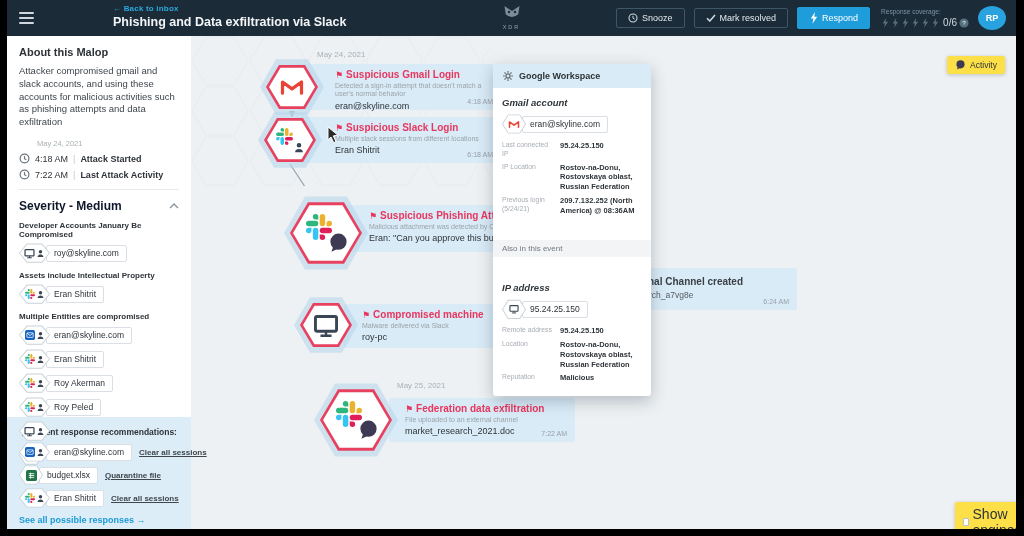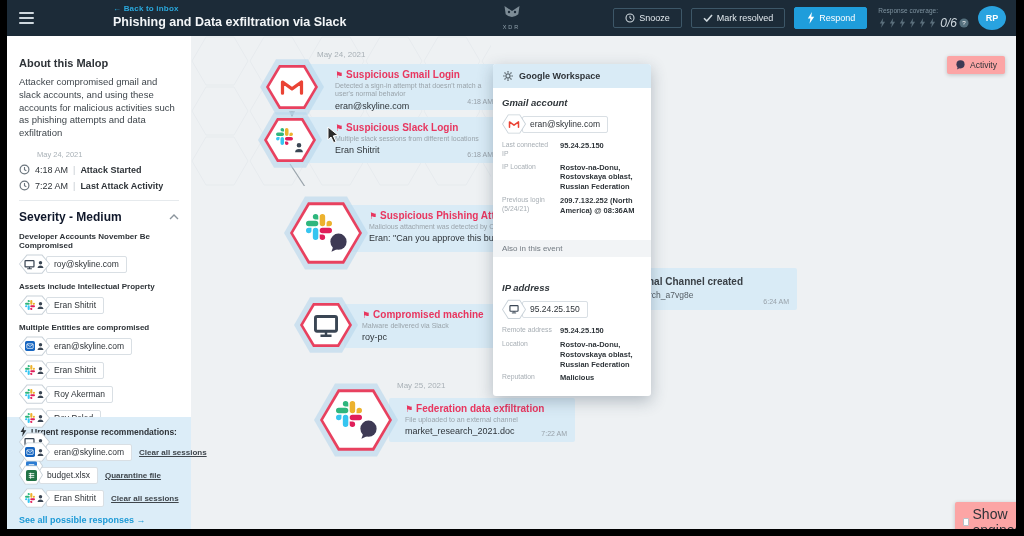--- a/index.html
+++ b/index.html
@@ -15,28 +15,28 @@
 .back-link{font-size:8px;color:#2aa8dc;font-weight:bold;letter-spacing:.2px;}
 .tb-title{font-size:12.5px;font-weight:bold;color:#f2f5f7;margin-top:2px;}
 .tb-logo{position:absolute;left:50%;transform:translateX(-50%);top:5px;text-align:center;}
 .tb-logo .xdr{font-size:5.5px;color:#8fa0ab;letter-spacing:2px;margin-top:1px;}
 .tb-right{position:absolute;right:10px;top:0;height:36px;display:flex;align-items:center;gap:9px;}
 .tb-btn{display:flex;align-items:center;gap:4px;border:1px solid #3d5768;color:#e2e9ee;font-size:9px;padding:4px 11px;border-radius:2px;background:transparent;cursor:pointer;}
 .tb-btn.primary{background:#1f9ddb;border-color:#1f9ddb;color:#fff;font-weight:normal;}
 .coverage{display:flex;flex-direction:column;align-items:flex-start;margin-left:2px;}
 .coverage .cl{font-size:6.5px;color:#7f93a0;}
 .cov-row{display:flex;align-items:center;gap:2px;margin-top:2px;}
-.cov-row .cv{font-size:12px;color:#cfd8de;margin-left:2px;font-style:italic;}
+.cov-row .cv{font-size:10px;color:#cfd8de;margin-left:2px;}
 .avatar{width:28px;height:24px;border-radius:50%;background:#29a3e0;color:#fff;font-size:9px;font-weight:bold;display:flex;align-items:center;justify-content:center;cursor:pointer;}
 
 .content{position:absolute;top:36px;left:0;right:0;bottom:0;display:flex;}
 .sidebar{width:184px;background:#fff;position:relative;flex:none;z-index:20;}
 .canvas{flex:1;position:relative;overflow:hidden;}
 
-.sb-pad{padding:21px 12px 0 12px;}
+.sb-pad{padding:10px 12px 0 12px;}
 .sb-h{font-size:11px;font-weight:bold;color:#2e3338;margin-bottom:7px;}
 .sb-p{font-size:9.5px;color:#3f464c;line-height:1.35;margin-bottom:10px;}
 .sb-date{font-size:7.5px;color:#a8b0b6;margin:4px 0 5px 18px;}
 .tl-row{display:flex;align-items:center;gap:5px;font-size:9px;color:#2e3338;margin:5px 0;}
 .tl-row b{font-weight:bold;}
 .tl-sep{color:#c3cad0;}
 hr.sb{border:none;border-top:1px solid #e6eaed;margin:9px 0;}
 .sev-row{display:flex;align-items:center;justify-content:space-between;margin:2px 0 6px;}
 .sev-t{font-size:12px;font-weight:bold;color:#0f172a;}
 .grp-h{font-size:8px;font-weight:bold;color:#2e3338;margin:8px 0 4px;}
@@ -70,21 +70,21 @@
 .popup{position:absolute;left:302px;top:28px;width:158px;background:#fff;border-radius:3px;box-shadow:0 5px 16px rgba(40,60,80,.3);z-index:10;}
 .pp-head{background:#d9ebf6;padding:6px 9px;font-size:9px;font-weight:bold;color:#2e3338;display:flex;align-items:center;gap:5px;border-radius:3px 3px 0 0;}
 .pp-body{padding:8px 9px 9px;}
 .pp-sec{font-size:9.5px;font-weight:bold;color:#2f353a;margin:1px 0 6px;font-style:italic;}
 .pp-chip{display:flex;align-items:center;margin-bottom:7px;}
 .pp-field{display:flex;margin:4px 0;}
 .pp-l{width:58px;flex:none;font-size:6.8px;color:#a7aeb4;line-height:1.3;padding-right:4px;}
 .pp-v{flex:1;font-size:7.5px;font-weight:bold;color:#2f353a;line-height:1.3;}
 .pp-also{margin:25px -9px;background:#f2f4f6;padding:4px 9px;font-size:8px;color:#737b82;}
 
-.float-btn{position:absolute;background:#fca5a5;border-radius:2px;box-shadow:0 1px 4px rgba(0,0,0,.2);display:flex;align-items:center;gap:4px;padding:4px 8px;font-size:8.5px;color:#2e3338;z-index:12;cursor:pointer;}
+.float-btn{position:absolute;background:#fde047;border-radius:2px;box-shadow:0 1px 4px rgba(0,0,0,.2);display:flex;align-items:center;gap:4px;padding:4px 8px;font-size:8.5px;color:#2e3338;z-index:12;cursor:pointer;}
 .cbx{width:8px;height:8px;border:1px solid #b9c2c9;border-radius:1px;background:#fff;}
 .cursor{position:absolute;z-index:30;pointer-events:none;}
 .ic{flex:none;display:inline-flex;}
 </style>
 </head>
 <body>
 
 <svg width="0" height="0" style="position:absolute">
   <defs>
     <g id="slack">
@@ -230,21 +230,21 @@
             <span class="tl-sep">|</span>
             <b>Last Attack Activity</b>
         </div>
         <hr class="sb">
         <div class="sev-row">
           <span class="sev-t">Severity - Medium</span>
           <svg width="10" height="6" viewBox="0 0 10 6">
               <path d="M1 5 5 1l4 4" fill="none" stroke="#8a949c" stroke-width="1.4"></path>
             </svg>
         </div>
-        <div class="grp-h">Developer Accounts November Be Compromised</div>
+        <div class="grp-h">Developer Accounts January Be Compromised</div>
         <div class="chip">
           <span class="hexo w2">
               <span class="hexi">
                 <svg width="11" height="11" viewBox="0 0 16 15">
                   <use href="#monitor"></use>
                 </svg>
                 <svg width="9" height="10" viewBox="0 0 16 15">
                   <use href="#person"></use>
                 </svg>
               </span>

